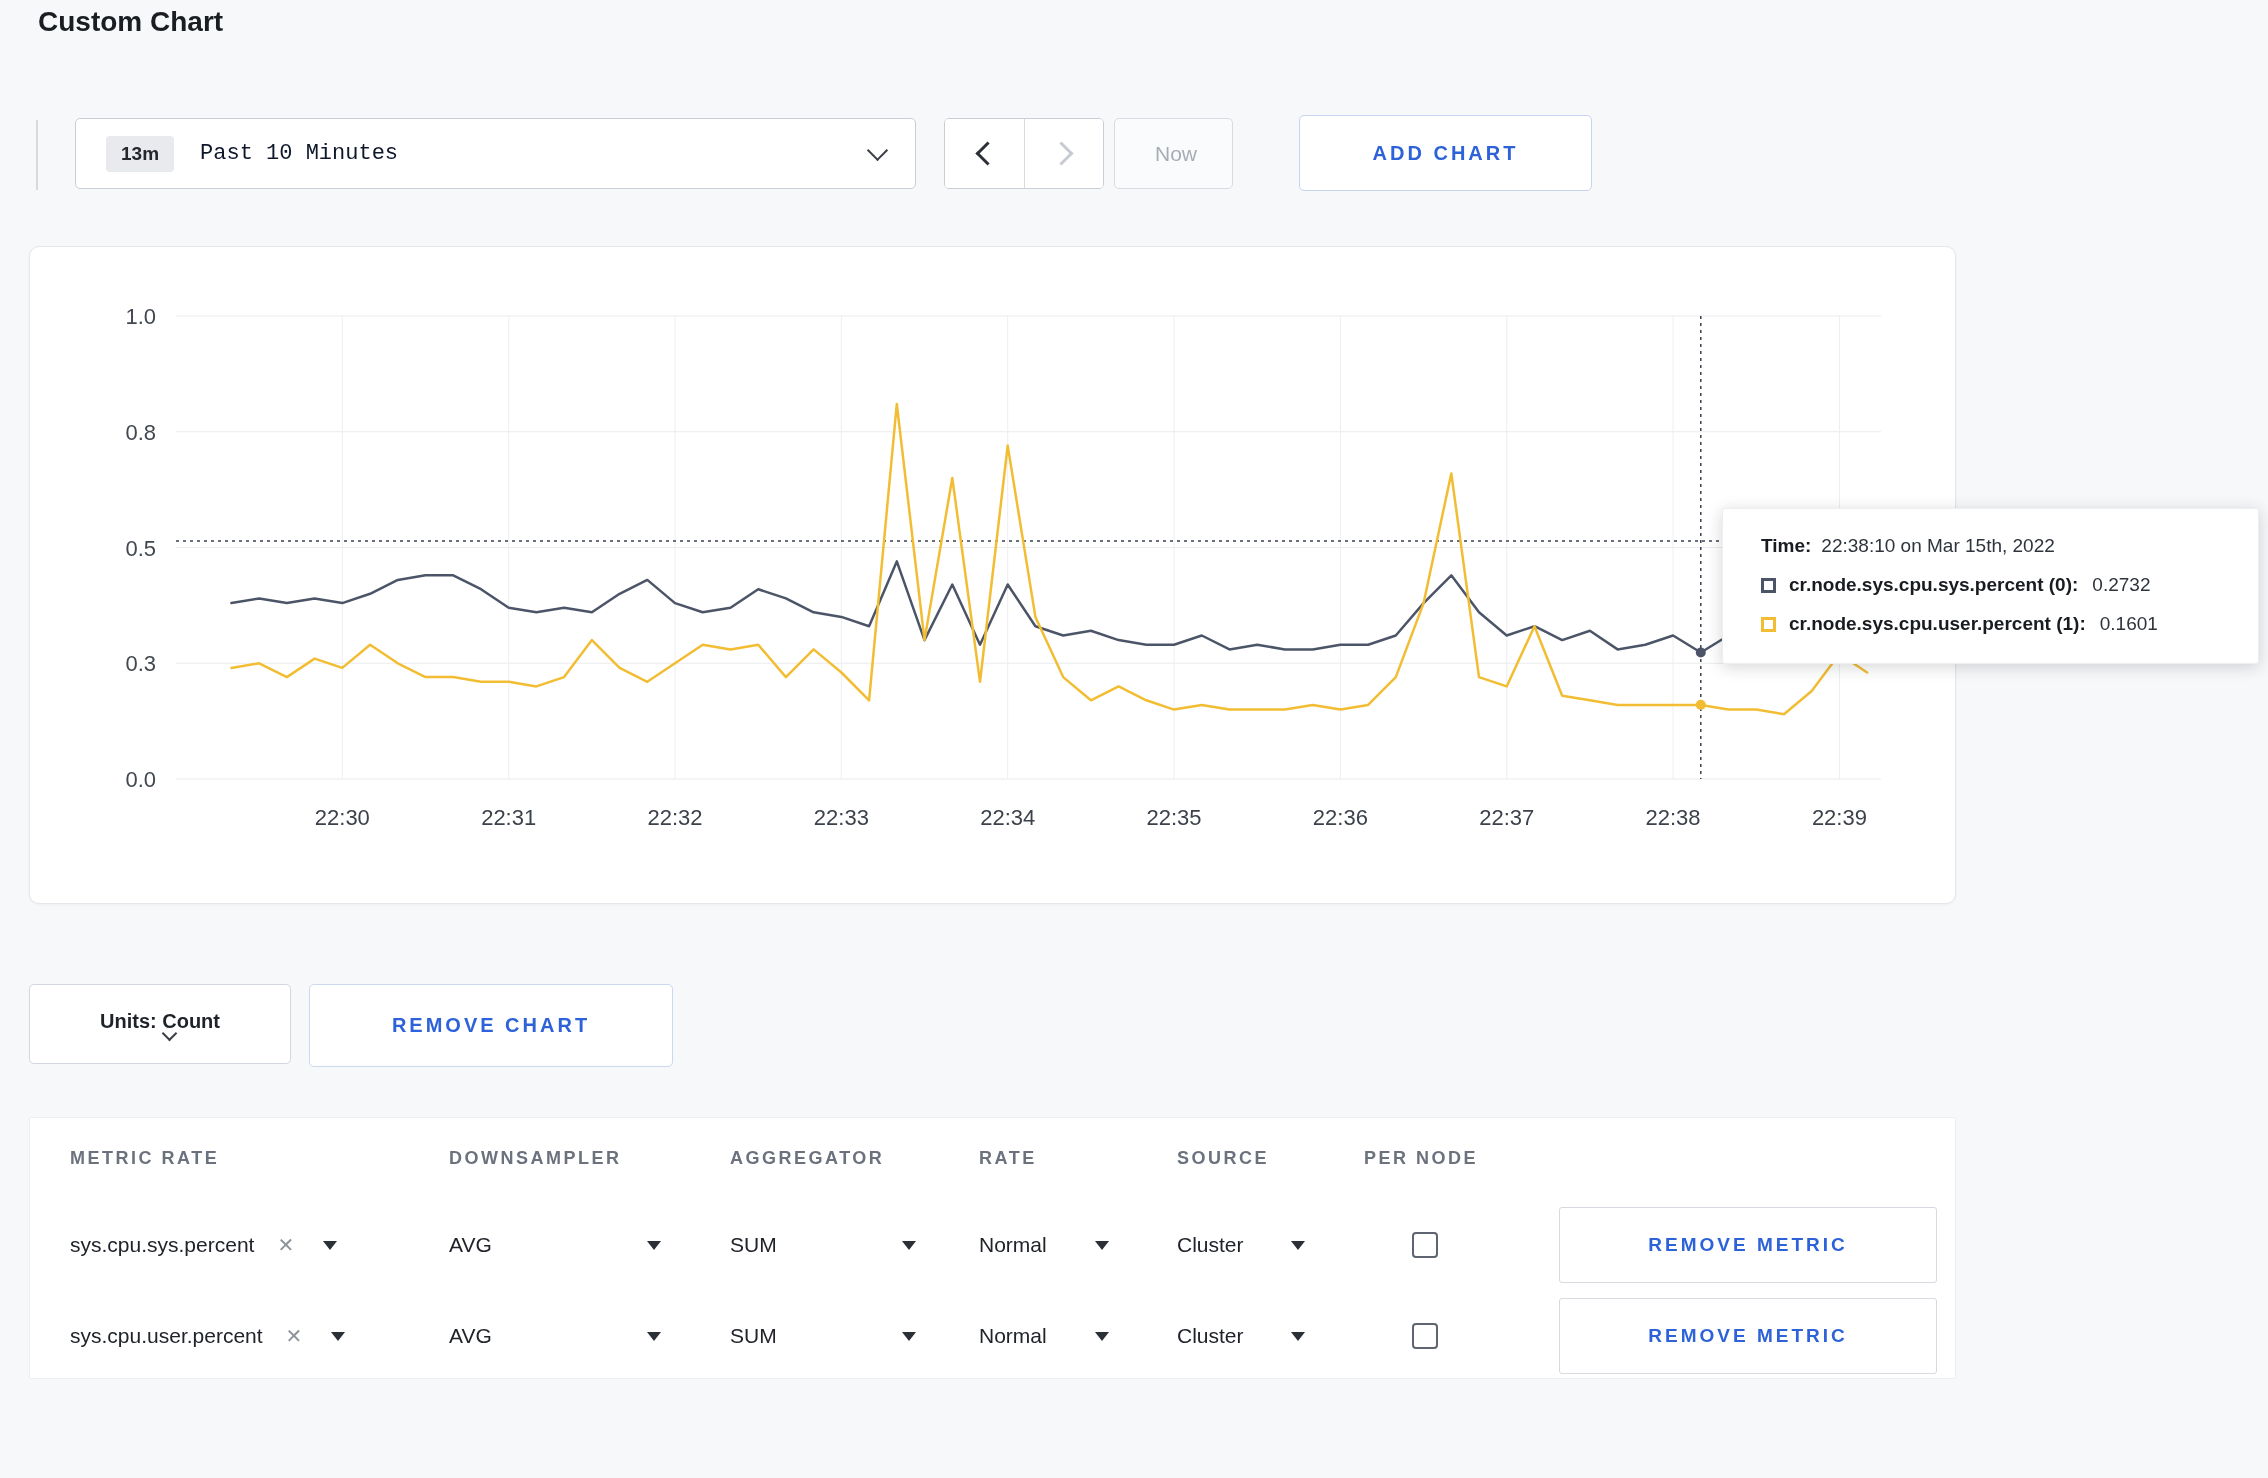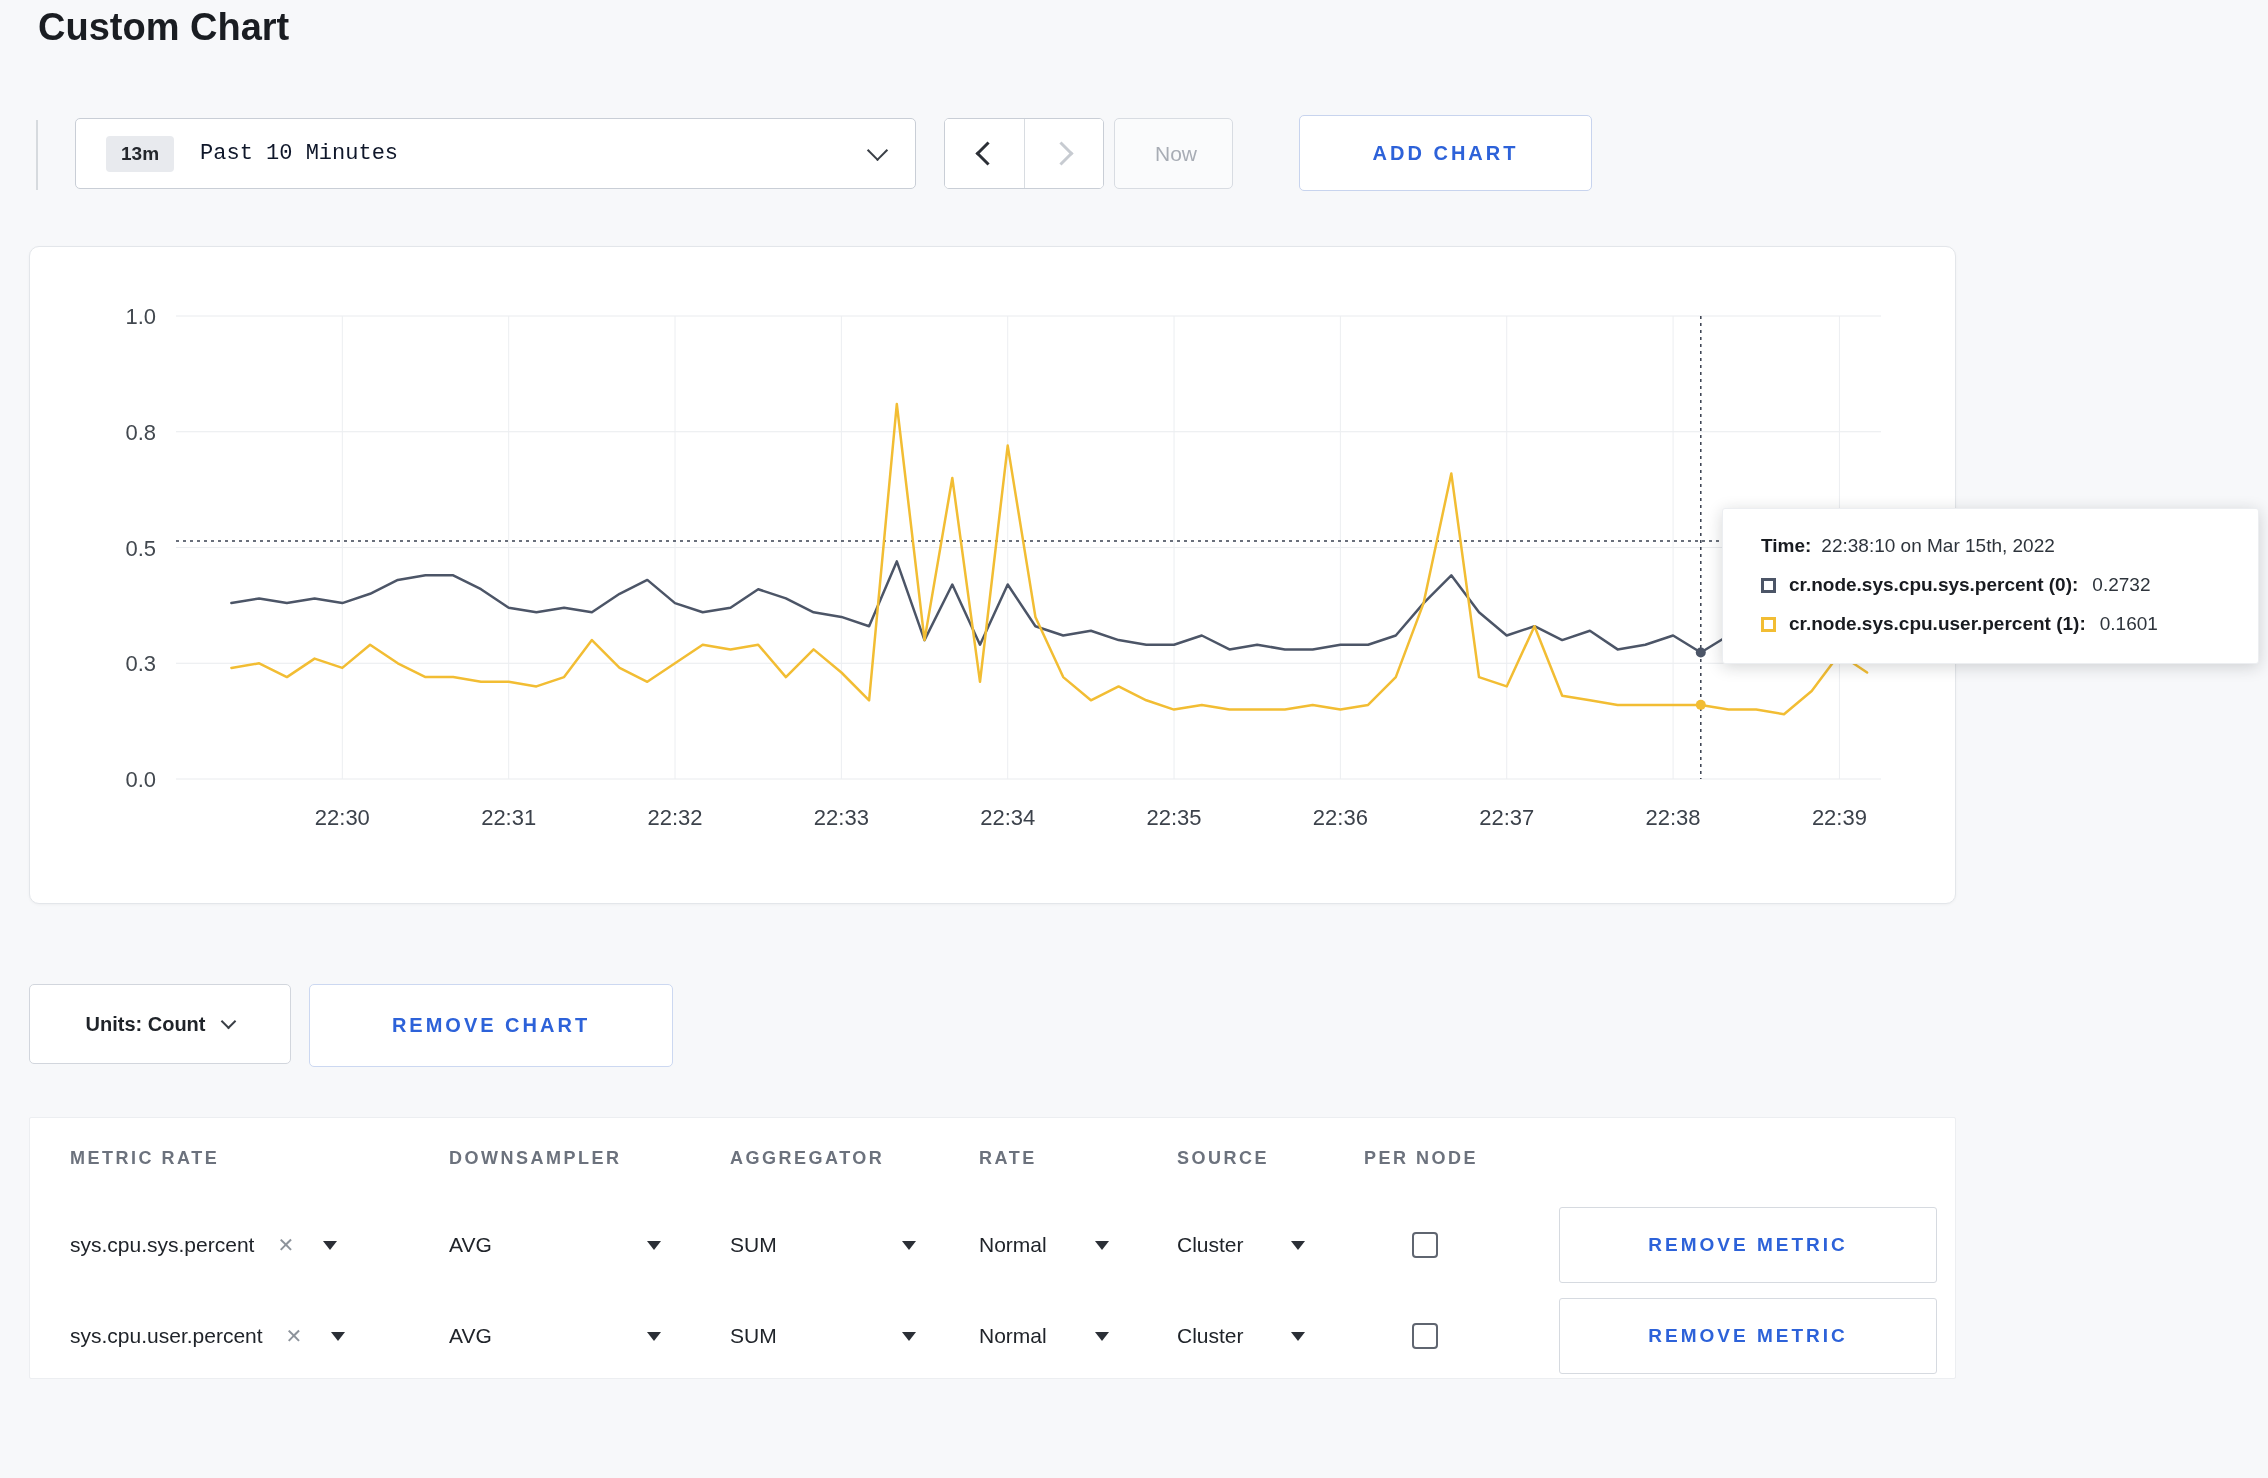--- a/index.html
+++ b/index.html
@@ -1,20 +1,20 @@
 <!DOCTYPE html>
 <html><head>
 <meta charset="utf-8">
 <style>
   * { box-sizing: border-box; }
   html,body { margin:0; padding:0; }
   body { font-family:"Liberation Sans", sans-serif; background:#fff; }
   .page { position:relative; width:2268px; height:1478px; background:#f7f8fa; overflow:hidden; }
 
-  .page-title { position:absolute; left:38px; top:6px; margin:0; font-size:38px; font-weight:600; color:#1a1d22; }
+  .page-title { position:absolute; left:38px; top:6px; margin:0; font-size:28px; font-weight:600; color:#1a1d22; }
 
   .toolbar-divider { position:absolute; left:36px; top:120px; width:2px; height:70px; background:#d6dade; }
 
   .time-select { position:absolute; left:75px; top:118px; width:841px; height:71px; background:#fff;
     border:1px solid #c9ced6; border-radius:5px; display:flex; align-items:center; padding:0 30px; cursor:pointer; }
   .time-badge { background:#e8eaee; border-radius:4px; padding:7px 15px; font-size:19px; font-weight:700; color:#24272c; }
   .time-label { margin-left:26px; font-size:22px; color:#0f172a;font-family:Liberation Mono, monospace; }
   .chev { display:inline-block; }
   .chev-down { width:15px; height:15px; border-right:2.5px solid #3a3f46; border-bottom:2.5px solid #3a3f46;
     transform:rotate(45deg); margin-left:auto; margin-top:-6px; }
@@ -44,21 +44,21 @@
   .tt-time .tt-label { font-weight:700; color:#181b20; margin-right:10px; }
   .tt-row { display:flex; align-items:center; margin-top:17px; font-size:19px; }
   .swatch { width:15px; height:15px; border:3px solid #000; margin-right:13px; flex:none; background:#fff; }
   .swatch-sys { border-color:#4c5567; }
   .swatch-user { border-color:#f2bd33; }
   .tt-name { font-weight:700; color:#181b20; margin-right:14px; }
   .tt-val { color:#2e343c; }
 
   .units-btn { position:absolute; left:29px; top:984px; width:262px; height:80px; background:#fff;
     border:1px solid #d2d6dd; border-radius:5px; display:flex; align-items:center; justify-content:center;
-    font-size:20px; font-weight:700; color:#1f2329; font-family:inherit; cursor:pointer; }
+    font-size:20px; font-weight:700; color:#1f2329; font-family:inherit; cursor:pointer;flex-direction:column; }
   .units-chev { width:11px; height:11px; border-right:2.5px solid #3a3f46; border-bottom:2.5px solid #3a3f46;
     transform:rotate(45deg); margin-left:18px; margin-top:-5px; }
   .remove-chart-btn { position:absolute; left:309px; top:984px; width:364px; height:83px;
     border:1px solid #ccd8f1; border-radius:5px; font-size:20px; }
 
   .table-panel { position:absolute; left:29px; top:1117px; width:1927px; height:262px; background:#fff;
     border:1px solid #eceef1; border-radius:2px; }
   .th { position:absolute; top:30px; font-size:18px; font-weight:600; letter-spacing:2.5px; color:#6c727d; }
   .c1{left:40px;} .c2{left:419px;} .c3{left:700px;} .c4{left:949px;} .c5{left:1147px;} .c6{left:1334px;}
   .metric-row { position:absolute; left:0; width:100%; height:90px; }

